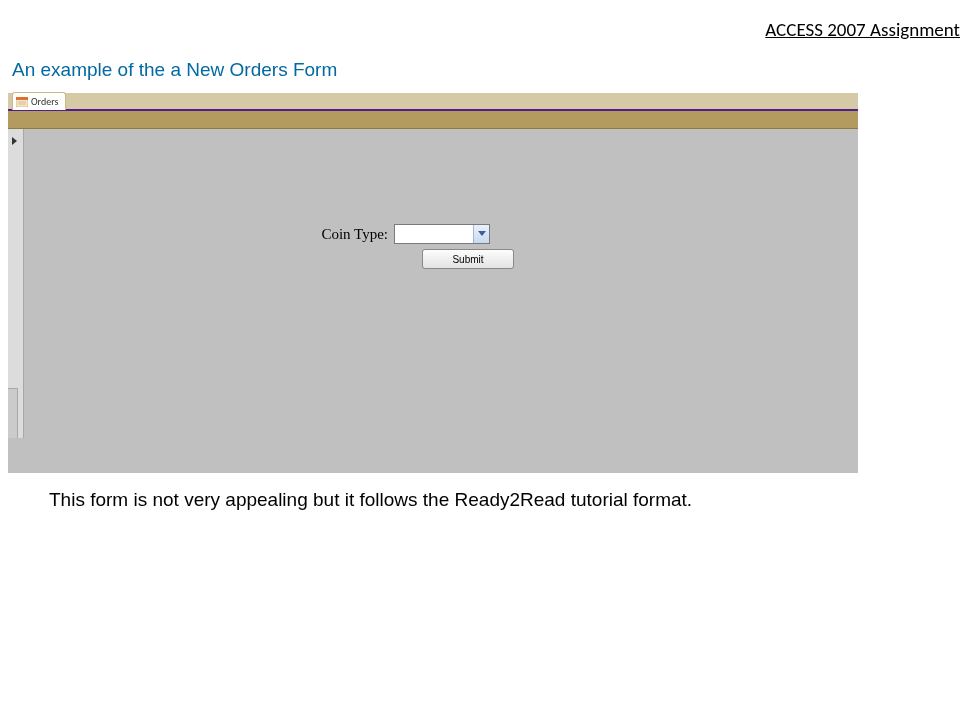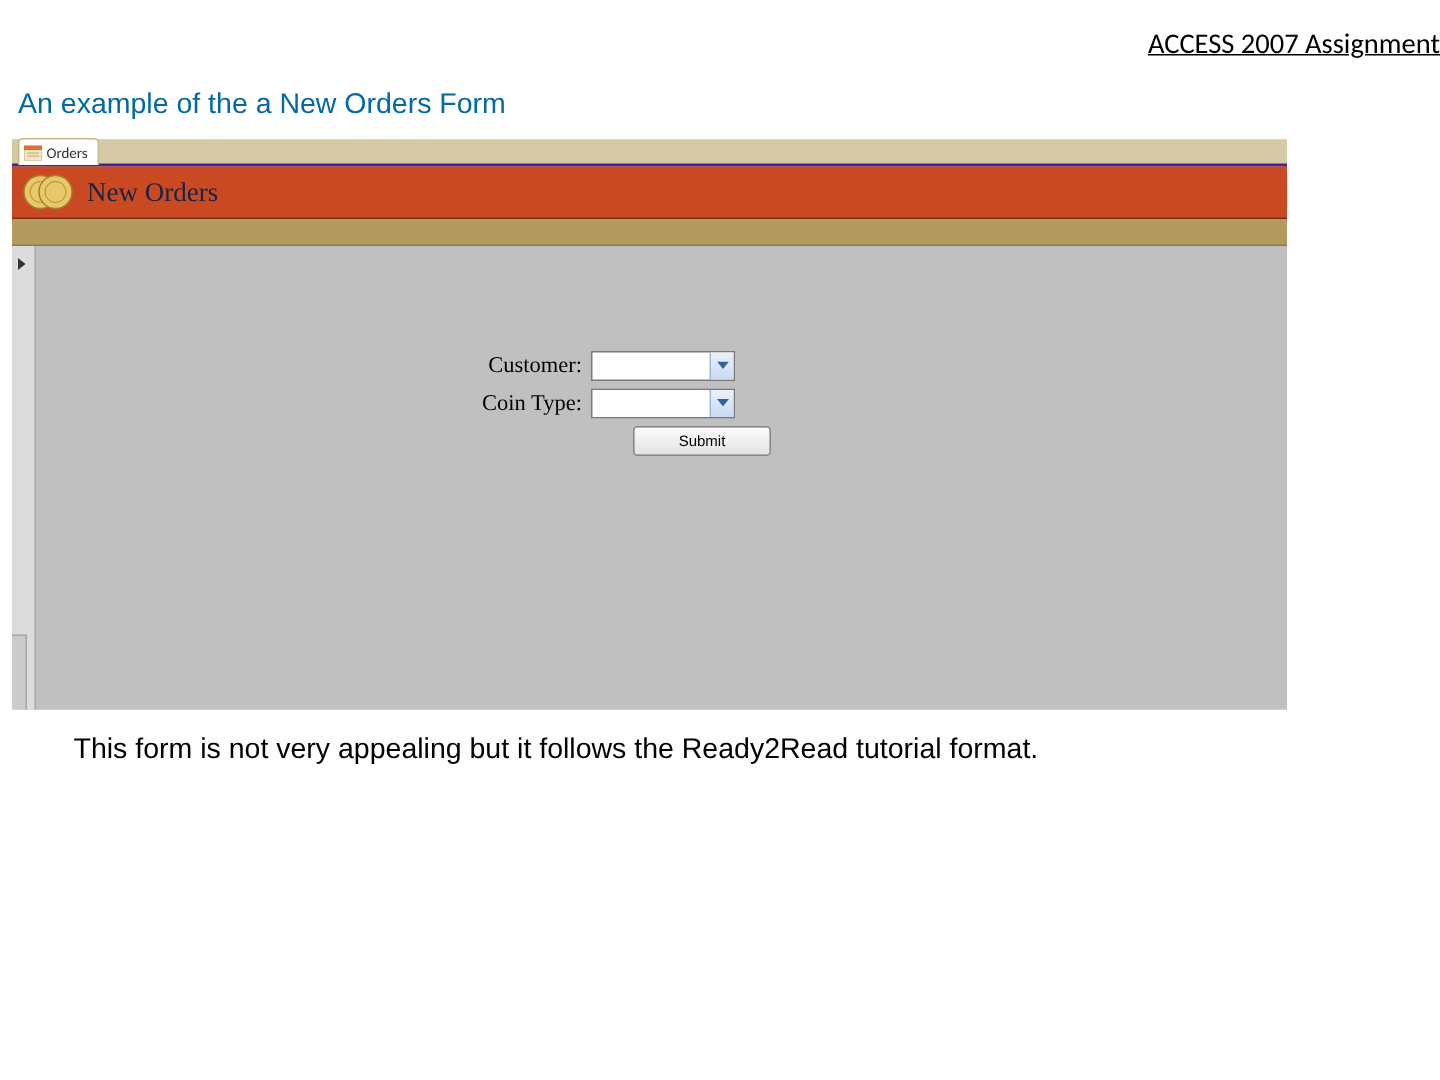--- a/index.html
+++ b/index.html
@@ -206,49 +206,27 @@
           <rect x="0" y="0" width="12" height="10" fill="#f3e5c7" stroke="#c09040" stroke-width="0.5"></rect>
           <rect x="0" y="0" width="12" height="3" fill="#e07030"></rect>
           <line x1="2" y1="5" x2="10" y2="5" stroke="#c09040" stroke-width="0.5"></line>
           <line x1="2" y1="7" x2="10" y2="7" stroke="#c09040" stroke-width="0.5"></line>
         </svg>
       </span>
       <span>Orders</span>
     </div>
   </div>
 
-  <div class="header-band">
-    <span class="coin-icon">
-      <svg width="36" height="30" viewBox="0 0 36 30">
-        <circle cx="13" cy="15" r="11" fill="#e8c96a" stroke="#a87f2b" stroke-width="1"></circle>
-        <circle cx="13" cy="15" r="7" fill="none" stroke="#a87f2b" stroke-width="0.6"></circle>
-        <circle cx="23" cy="15" r="11" fill="#e8c96a" stroke="#a87f2b" stroke-width="1"></circle>
-        <circle cx="23" cy="15" r="7" fill="none" stroke="#a87f2b" stroke-width="0.6"></circle>
-      </svg>
-    </span>
-    <span class="form-title">New Orders</span>
-  </div>
 
   <div class="sub-band"></div>
 
   <div class="body-area">
     <div class="record-selector"></div>
     <div class="form-body">
 
-      <div class="form-row row-customer">
-        <span class="field-label">Customer:</span>
-        <div class="combo">
-          <span class="combo-text"></span>
-          <span class="combo-arrow">
-            <svg width="8" height="6" viewBox="0 0 8 6">
-                <path d="M0,0 L8,0 L4,5 Z" fill="#3b5f9b"></path>
-              </svg>
-          </span>
-        </div>
-      </div>
 
       <div class="form-row row-cointype">
         <span class="field-label">Coin Type:</span>
         <div class="combo">
           <span class="combo-text"></span>
           <span class="combo-arrow">
             <svg width="8" height="6" viewBox="0 0 8 6">
                 <path d="M0,0 L8,0 L4,5 Z" fill="#3b5f9b"></path>
               </svg>
           </span>

